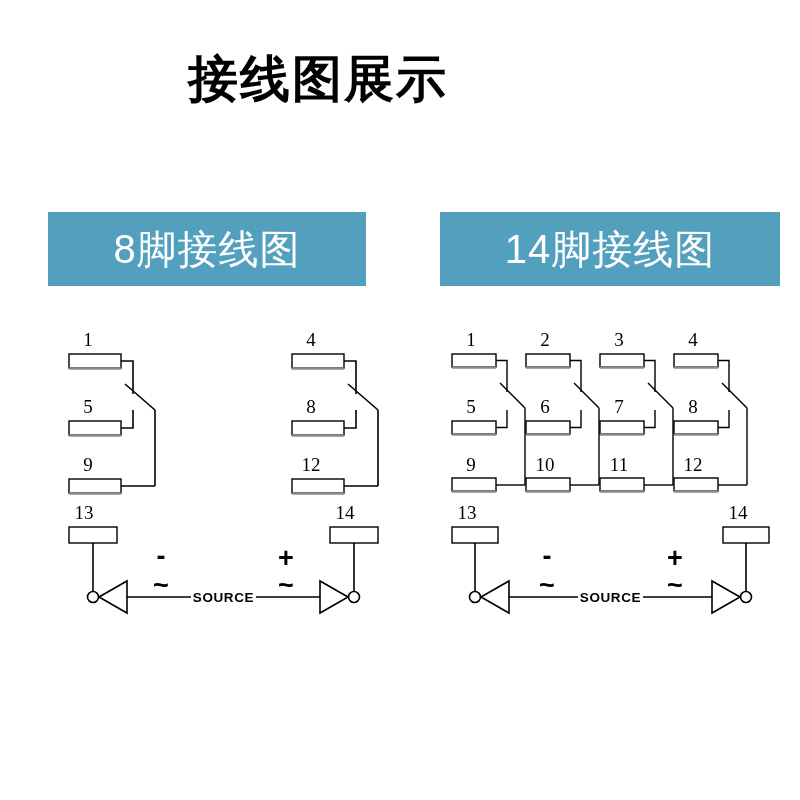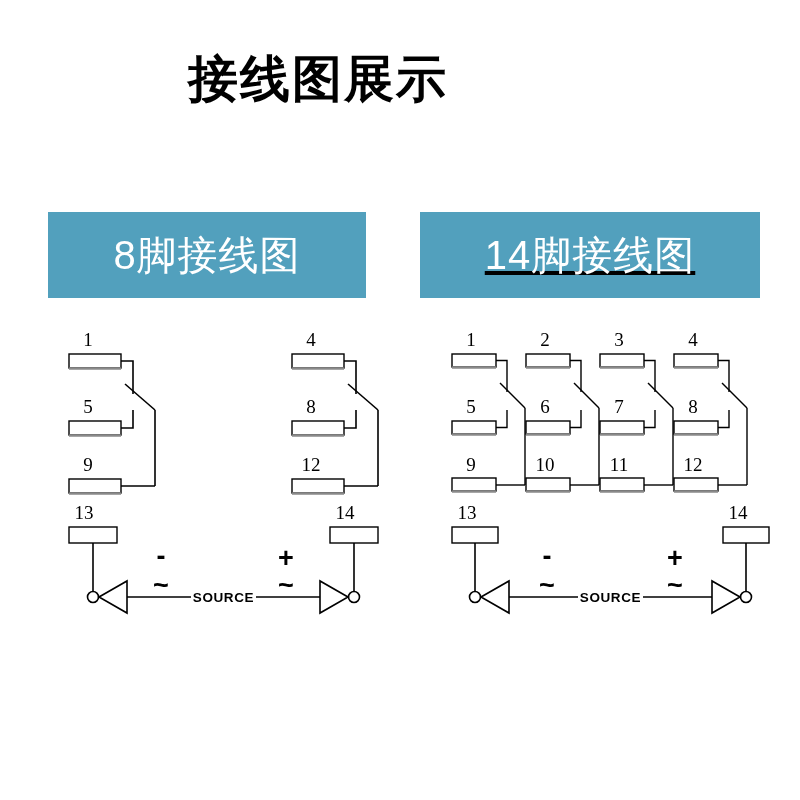--- a/index.html
+++ b/index.html
@@ -27,36 +27,36 @@
     font-weight: 700;
     letter-spacing: 2px;
     color: #000000;
     line-height: 1.1;
   }
 
   
   .banner {
     position: absolute;
     top: 212px;
-    height: 86px;
+    height: 74px;
     background: #52a0bd;
     display: flex;
     align-items: center;
     justify-content: center;
   }
   .banner-label {
     color: #ffffff;
     font-size: 40px;
     font-weight: 400;
     letter-spacing: 1px;
     line-height: 1;
     white-space: nowrap;
   }
   #banner-8  { left: 48px;  width: 318px; }
-  #banner-14 { left: 420px; width: 340px; text-decoration: underline; }
+  #banner-14 { left: 440px; width: 340px; }
 
   
   .diagram {
     position: absolute;
     top: 322px;
   }
   #diagram-8  { left: 55px;  width: 330px; height: 300px; }
   #diagram-14 { left: 445px; width: 340px; height: 300px; }
 
   svg { display: block; overflow: visible; }

